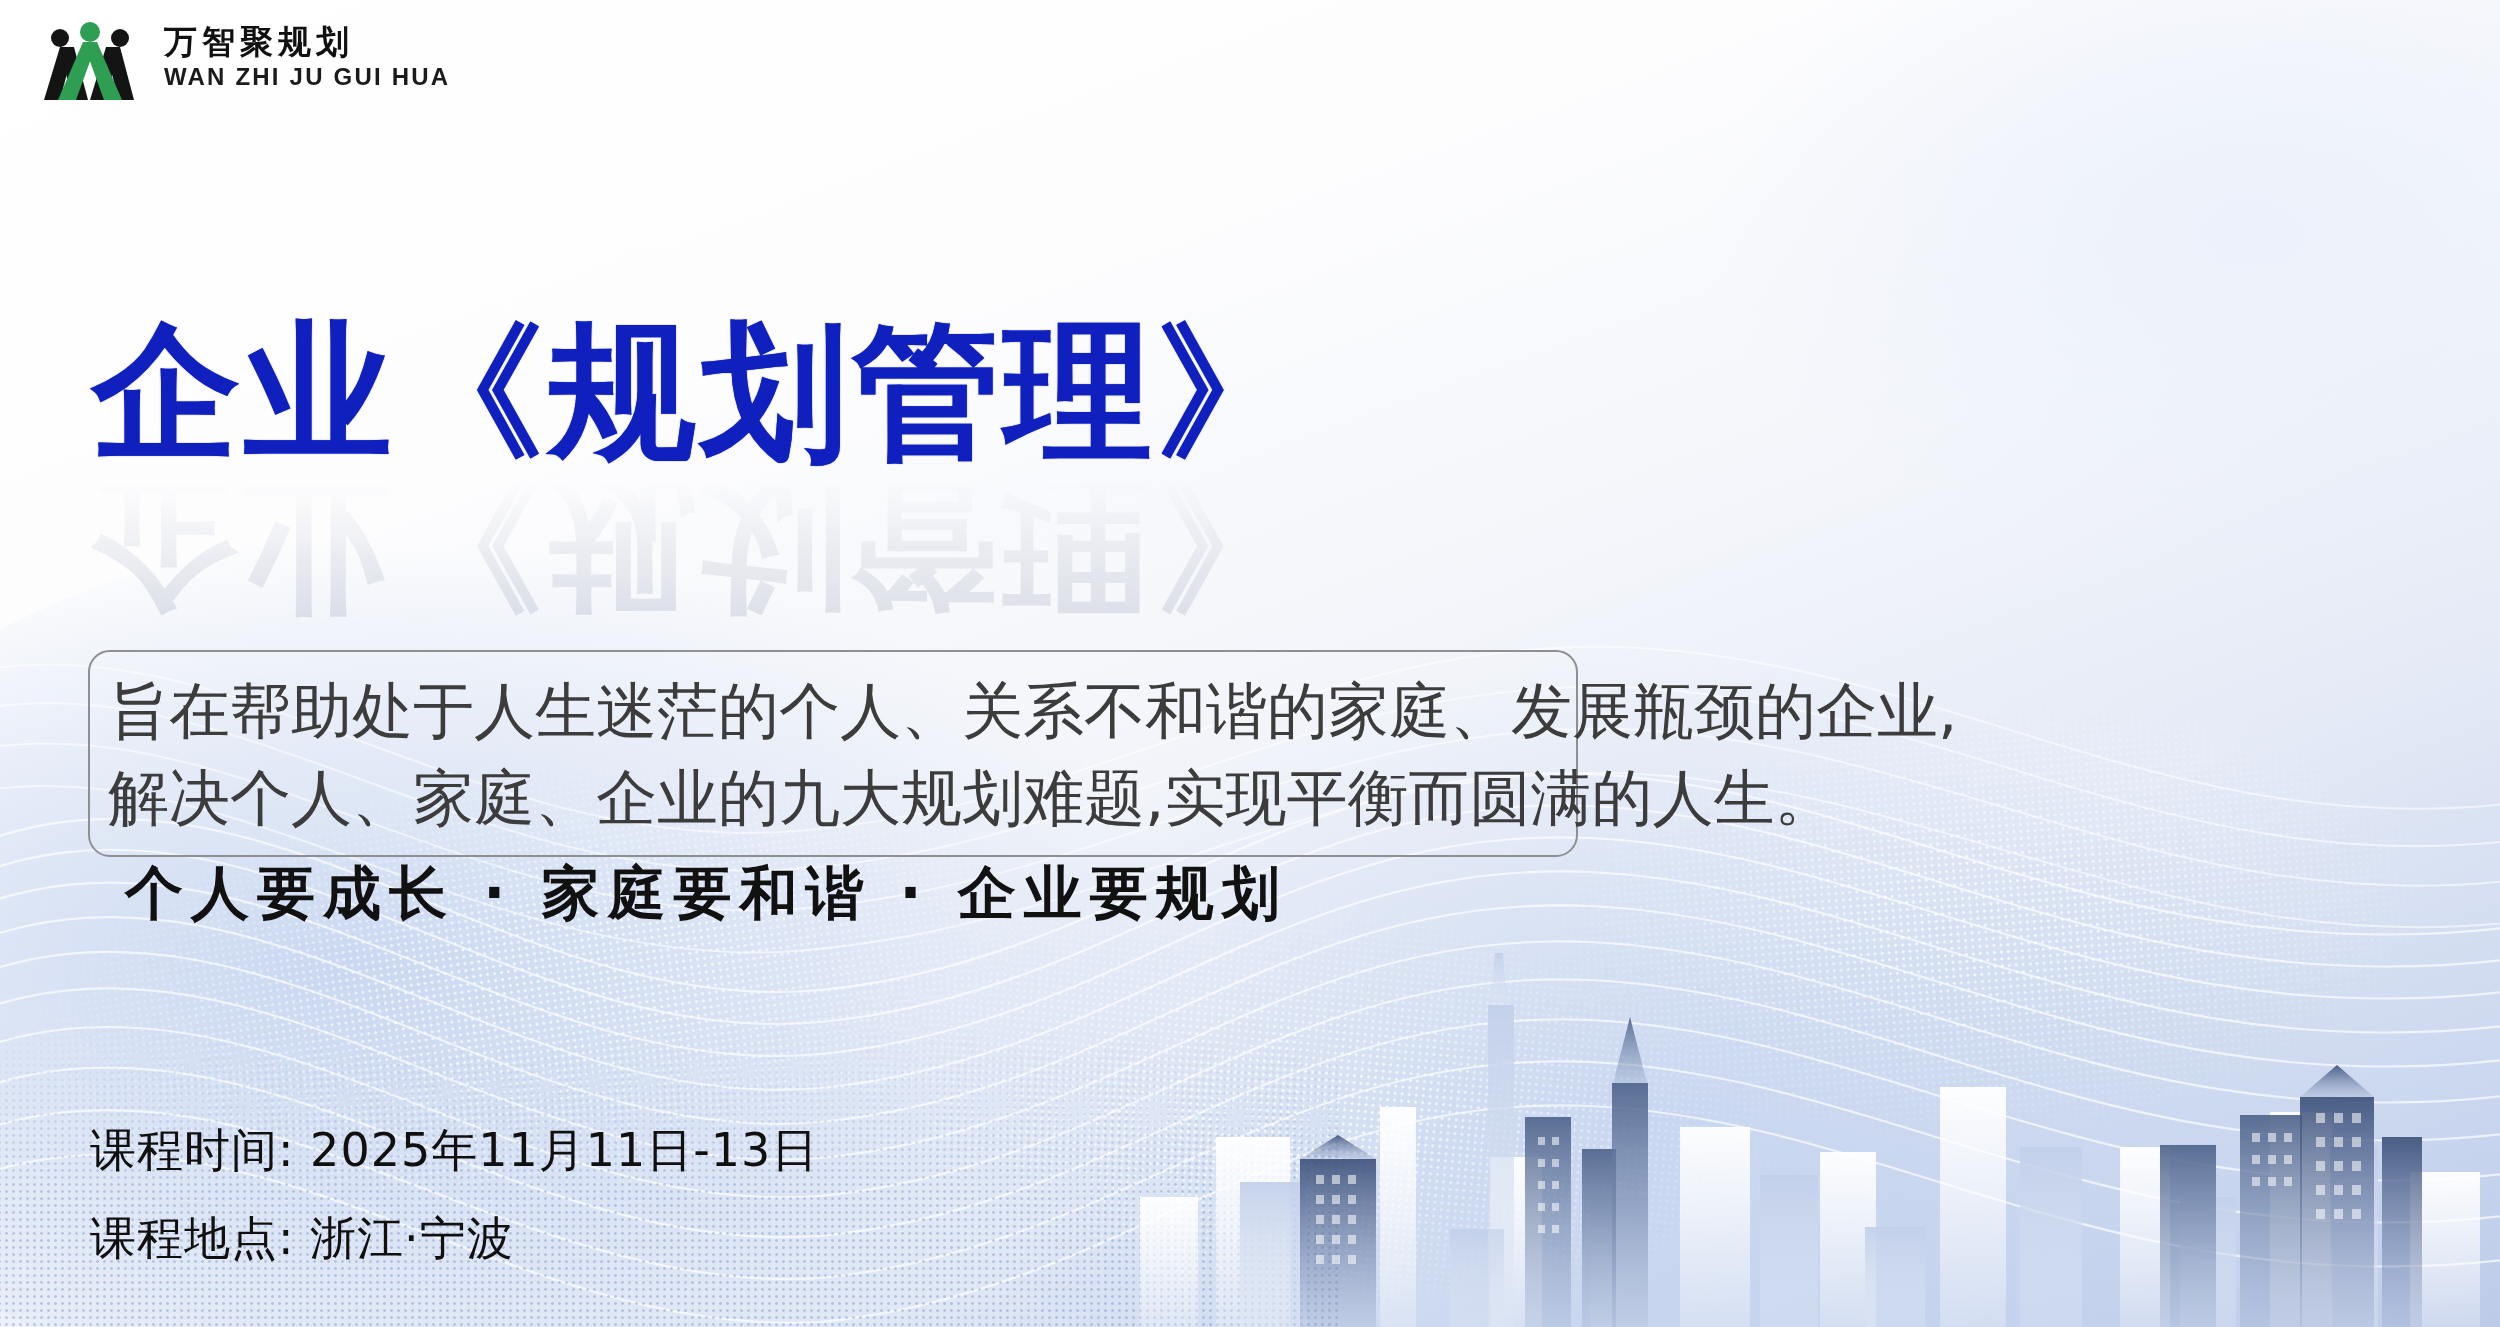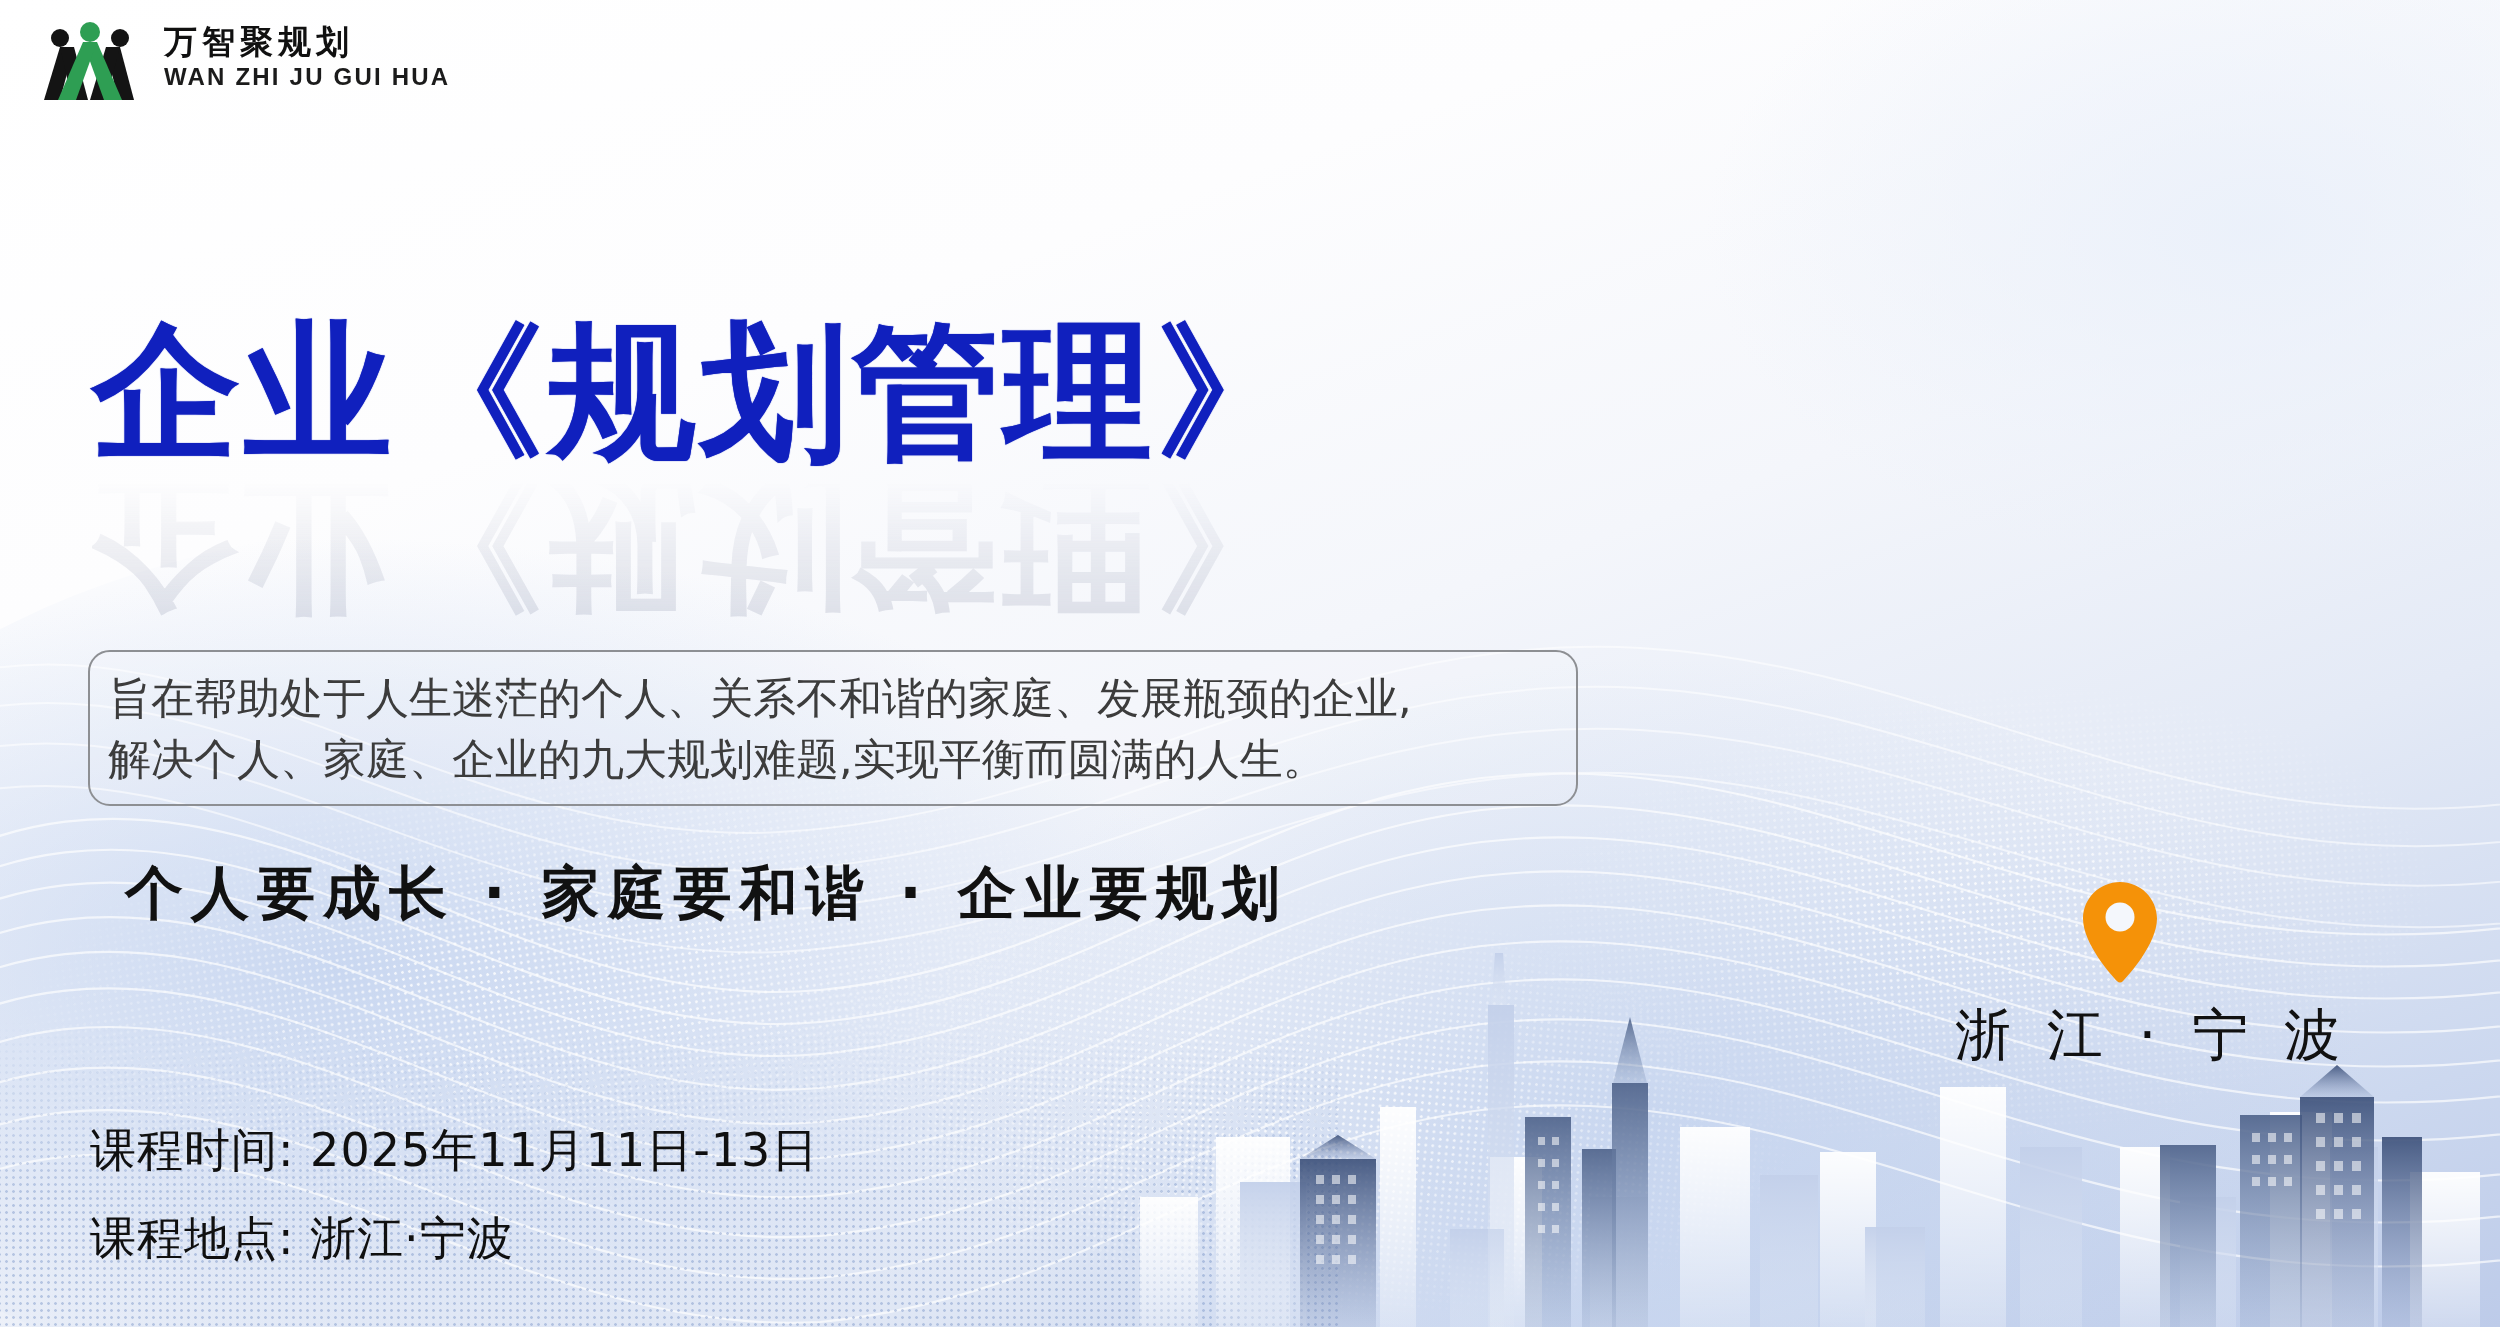--- a/index.html
+++ b/index.html
@@ -91,21 +91,21 @@
   
   .desc-box{
     position:absolute;left:88px;top:650px;width:1490px;
     box-sizing:border-box;
     border:2px solid #8d8f93;border-radius:22px;
     padding:16px 18px 14px 18px;
     background:rgba(255,255,255,.08);
   }
   .desc-line{
     font-family:"DejaVu Sans","Liberation Sans",sans-serif;
-    font-size:43px;color:#3c3c3c;line-height:1.42;white-space:nowrap;
+    font-size:61px;color:#3c3c3c;line-height:1.42;white-space:nowrap;
   }
 
   
   .tagline{
     position:absolute;left:125px;top:855px;
     font-family:"DejaVu Sans","Liberation Sans",sans-serif;
     font-size:58px;font-weight:700;color:#111111;
     letter-spacing:8px;white-space:nowrap;
   }
 
@@ -310,26 +310,19 @@
     <div class="title-reflection">企业《规划管理》</div>
   </div>
 
   <div class="desc-box">
     <div class="desc-line">旨在帮助处于人生迷茫的个人、关系不和谐的家庭、发展瓶颈的企业,</div>
     <div class="desc-line">解决个人、家庭、企业的九大规划难题,实现平衡而圆满的人生。</div>
   </div>
 
   <div class="tagline">个人要成长 · 家庭要和谐 · 企业要规划</div>
 
-  <div class="loc">
-    <svg class="loc-pin" viewBox="0 0 82 104">
-      <path d="M41 2 C20.6 2 4 18.4 4 38.6 C4 64 33 96 38.2 101.3 C39.7 102.9 42.3 102.9 43.8 101.3 C49 96 78 64 78 38.6 C78 18.4 61.4 2 41 2 Z" fill="#f59208"></path>
-      <circle cx="41" cy="37" r="14.5" fill="#f4f7fc"></circle>
-    </svg>
-    <div class="loc-name">浙 江 · 宁 波</div>
-  </div>
 
   <div class="meta">
     <div class="meta-row">课程时间: 2025年11月11日-13日</div>
     <div class="meta-row">课程地点: 浙江·宁波</div>
   </div>
 
 </div>
 
 </body></html>

